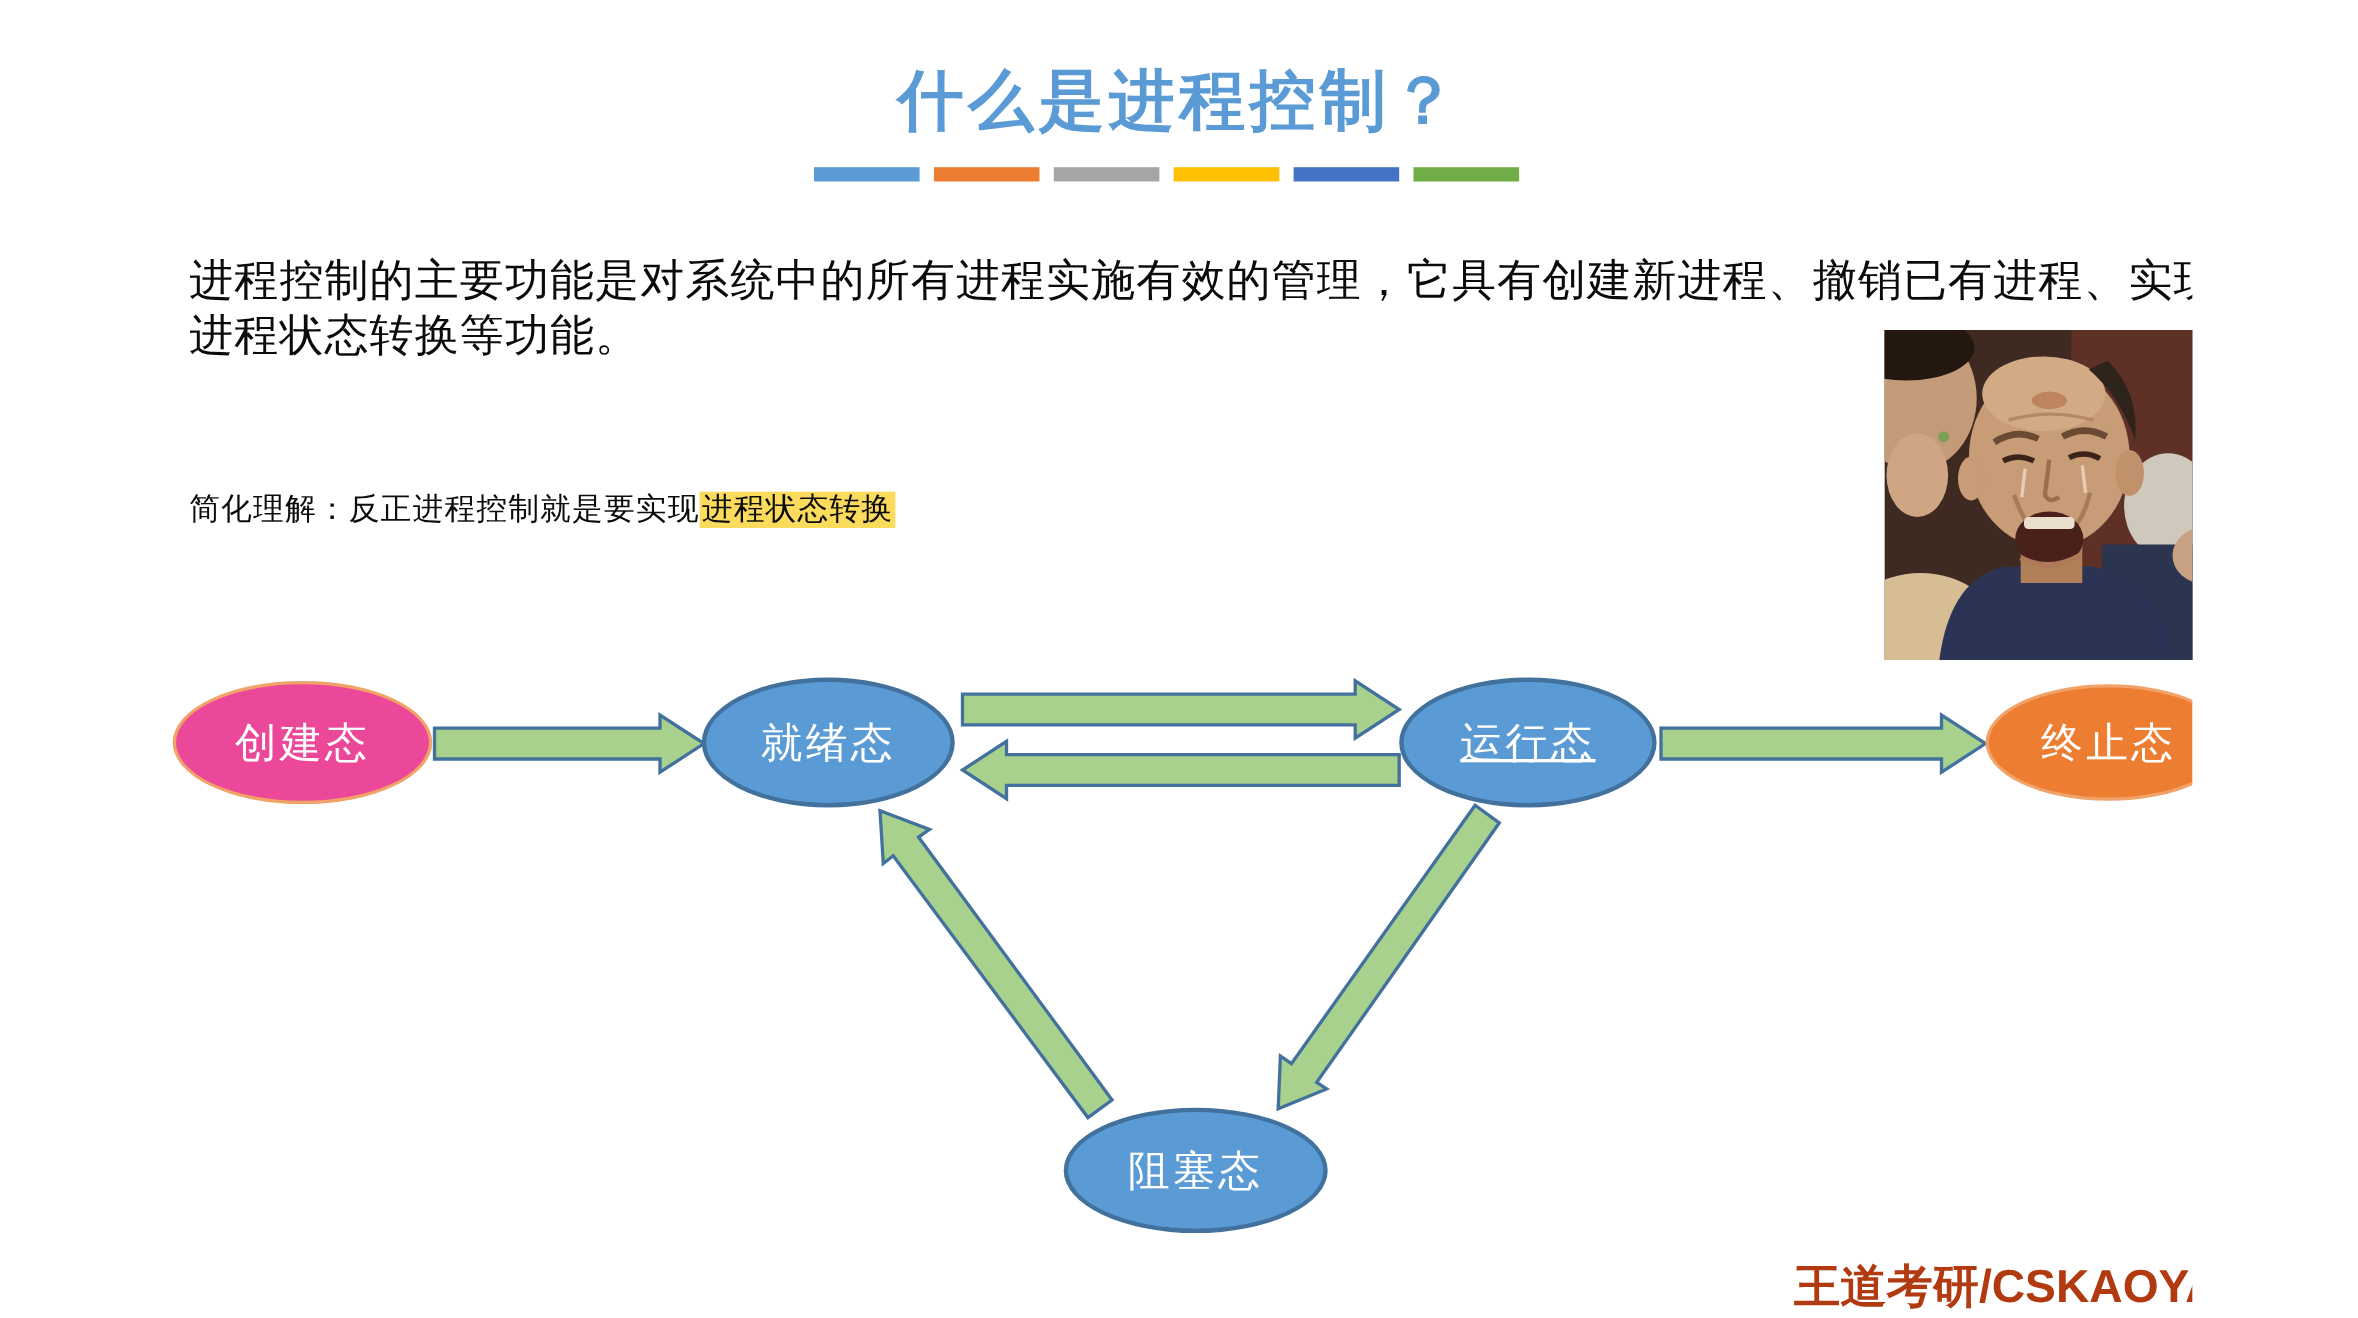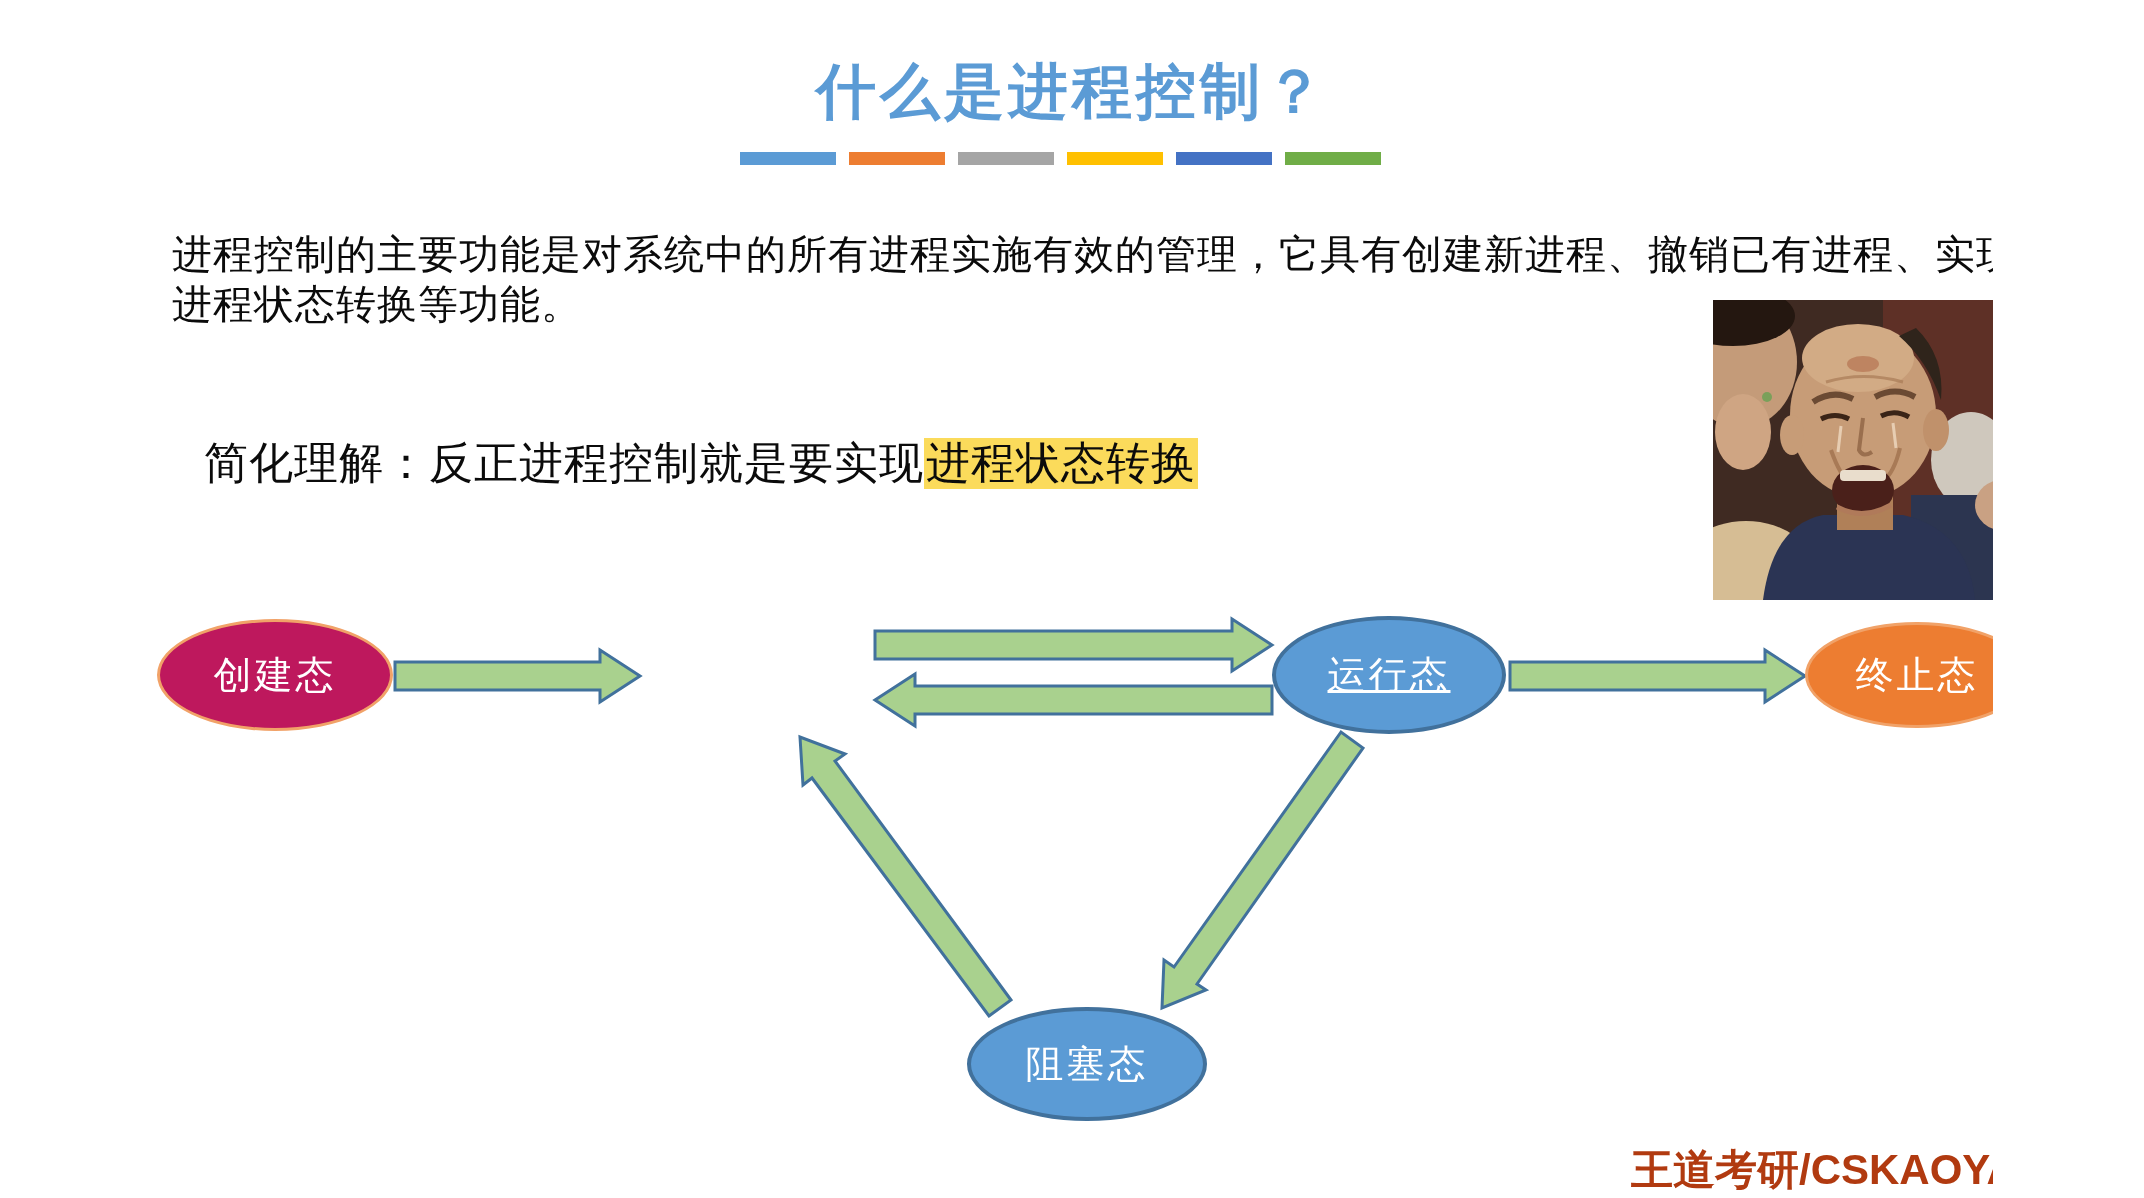--- a/index.html
+++ b/index.html
@@ -22,22 +22,22 @@
     display:flex;gap:13px;
   }
   .divider span{display:block;width:96px;height:13px;}
   .body-paragraph{
     position:absolute;left:172px;top:230px;width:1878px;
     font-size:40px;line-height:50px;color:#0b0b0b;
     letter-spacing:1px;
   }
   .simplified-line{
     position:absolute;left:172px;top:438px;
-    font-size:44px;line-height:52px;color:#0b0b0b;
-    letter-spacing:1px;white-space:nowrap;margin-left:32px;
+    font-size:28px;line-height:52px;color:#0b0b0b;
+    letter-spacing:1px;white-space:nowrap;
   }
   .simplified-line .hl{
     background:#FBDB5B;
     padding:1px 2px;
   }
   .meme{
     position:absolute;left:1713px;top:300px;width:304px;height:300px;
     overflow:hidden;
   }
   .diagram-svg{
@@ -133,22 +133,25 @@
 
   <svg class="diagram-svg" viewBox="0 0 2144 1198">
     <polygon class="flow-arrow" points="395,662 600,662 600,650 640,676 600,702 600,690 395,690" stroke-width="3" fill="#A9D18E" stroke="#41719C"></polygon>
     <polygon class="flow-arrow" points="875,631 1232,631 1232,619 1272,645 1232,671 1232,659 875,659" stroke-width="3" fill="#A9D18E" stroke="#41719C"></polygon>
     <polygon class="flow-arrow" points="1272,686 915,686 915,674 875,700 915,726 915,714 1272,714" stroke-width="3" fill="#A9D18E" stroke="#41719C"></polygon>
     <polygon class="flow-arrow" points="1510,662 1765,662 1765,650 1805,676 1765,702 1765,690 1510,690" stroke-width="3" fill="#A9D18E" stroke="#41719C"></polygon>
     <polygon class="flow-arrow" points="1011,1000 835,761 845,754 800,737 803,785 812,778 989,1016" stroke-width="3" fill="#A9D18E" stroke="#41719C"></polygon>
     <polygon class="flow-arrow" points="1341,732 1174,967 1164,960 1162,1008 1206,990 1197,984 1363,748" stroke-width="3" fill="#A9D18E" stroke="#41719C"></polygon>
   </svg>
 
-  <div class="state-node node-orange n-create" style="background: #be185d;">
+  <div class="state-node node-orange n-create" style="background: #ec4899;">
     <span>创建态</span>
+  </div>
+  <div class="state-node node-blue n-ready" style="background: rgb(91, 155, 213);">
+    <span>就绪态</span>
   </div>
   <div class="state-node node-blue n-running" style="background: rgb(91, 155, 213); text-decoration: underline;">
     <span>运行态</span>
   </div>
   <div class="state-node node-orange n-terminate" style="background: rgb(237, 125, 49);">
     <span>终止态</span>
   </div>
   <div class="state-node node-blue n-blocked" style="background: rgb(91, 155, 213);">
     <span>阻塞态</span>
   </div>

